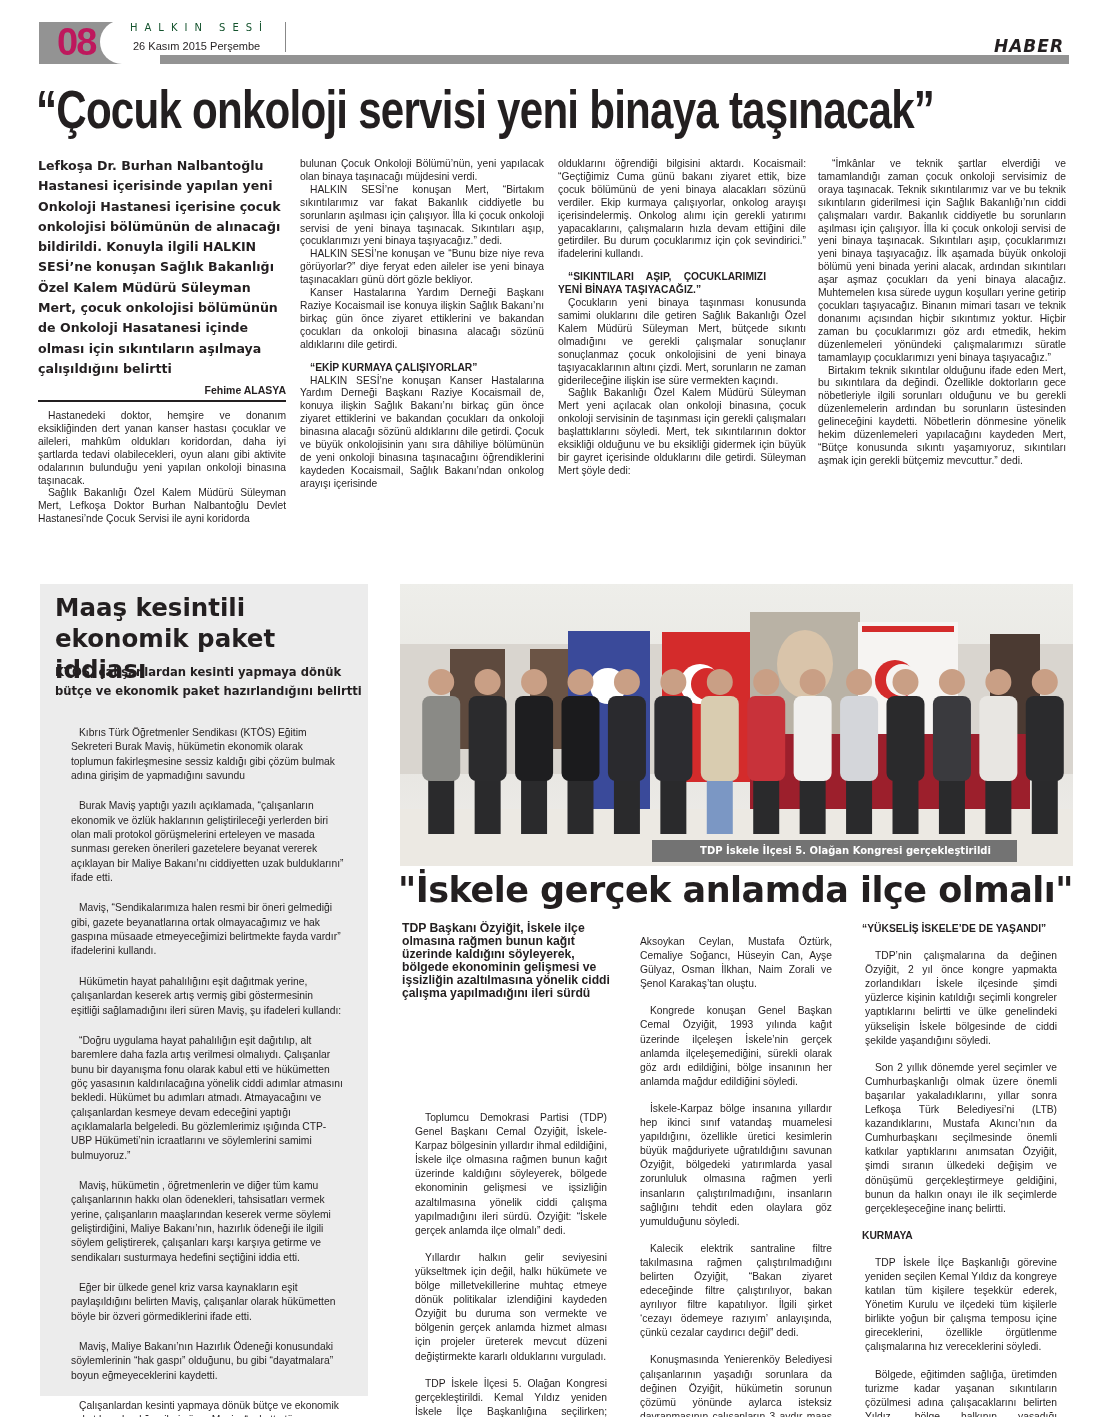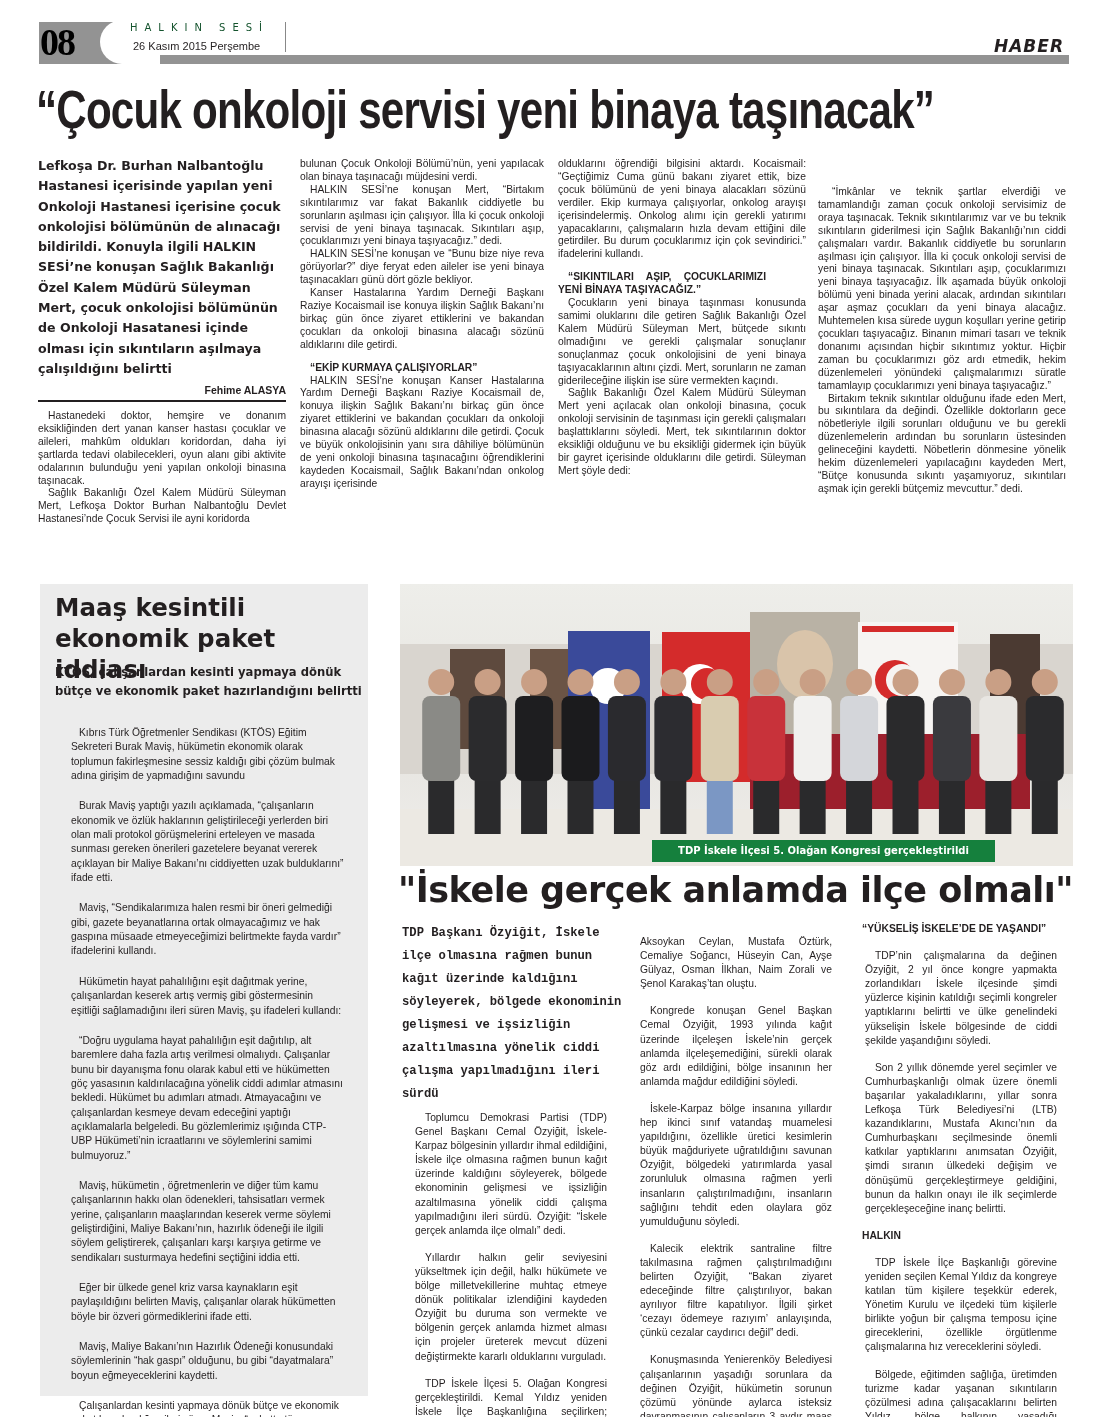--- a/index.html
+++ b/index.html
@@ -1,21 +1,21 @@
 <!DOCTYPE html>
 <html><head>
 <meta charset="utf-8">
 <style>
   html,body{margin:0;padding:0;background:#fff;}
   body{width:1102px;height:1417px;position:relative;overflow:hidden;font-family:"DejaVu Sans",sans-serif;color:#231f20;}
   .abs{position:absolute;}
   
   .band{left:39px;top:55px;width:1030px;height:9px;background:#939393;}
   .pageno-box{left:39px;top:22px;width:80px;height:42px;background:#939393;}
-  .pageno{left:40px;top:20px;width:90px;height:44px;font-family:Liberation Serif, serif;font-weight:bold;font-size:38px;color:#000000;letter-spacing:-2px;line-height:44px;}
+  .pageno{left:40px;top:20px;width:90px;height:44px;font-family:Liberation Sans, sans-serif;font-weight:bold;font-size:38px;color:#be185d;letter-spacing:-2px;line-height:44px;padding-left:17px;}
   .curve{left:100px;top:20px;width:60px;height:44px;background:#fff;border-radius:30px 0 0 30px;}
   .paper-name{left:130px;top:22px;font-family:"DejaVu Sans",sans-serif;font-weight:normal;font-size:10px;letter-spacing:7px;color:#14532d;}
   .paper-date{left:133px;top:40px;font-family:"Liberation Sans",sans-serif;font-weight:normal;font-size:11px;color:#231f20;}
   .vsep{left:285px;top:22px;width:1px;height:30px;background:#888;}
   .section{right:38px;top:36px;font-family:"DejaVu Sans",sans-serif;font-weight:bold;font-style:italic;font-size:17px;letter-spacing:1px;color:#231f20;}
   .main-title{left:36px;top:78px;width:1040px;font-family:"Liberation Sans",sans-serif;font-weight:bold;font-size:54px;line-height:62px;letter-spacing:-1px;color:#231f20;transform:scaleX(0.78);transform-origin:left top;white-space:nowrap;}
   
   .col{font-family:"Liberation Sans",sans-serif;font-size:10.3px;line-height:12.9px;text-align:justify;color:#231f20;}
   .col p{margin:0;text-indent:10px;}
   .col h4{margin:10px 0 0 0;font-size:10.3px;font-weight:bold;text-indent:10px;}
@@ -23,23 +23,23 @@
   .byline{left:38px;top:384px;width:248px;text-align:right;font-family:"Liberation Sans",sans-serif;font-weight:bold;font-size:10.5px;}
   .byline-rule{left:38px;top:400px;width:248px;height:1.5px;background:#231f20;}
   
   .sidebar{left:40px;top:584px;width:328px;height:812px;background:#ececec;}
   .sb-title{left:55px;top:592px;width:310px;font-family:"DejaVu Sans",sans-serif;font-weight:bold;font-size:24.5px;line-height:31px;color:#231f20;}
   .sb-sub{left:55px;top:663px;width:310px;font-family:"DejaVu Sans",sans-serif;font-weight:bold;font-size:11.6px;line-height:19px;color:#231f20;}
   .sb-body{left:55px;top:710px;width:305px;font-family:"Liberation Sans",sans-serif;font-size:10.3px;line-height:14.35px;color:#231f20;}
   .sb-body p{margin:16px;text-indent:8px;}
   
   .photo{left:400px;top:584px;width:673px;height:282px;background:linear-gradient(#eeeeea,#e6e4df 55%,#efeeec);overflow:hidden;}
-  .caption{left:652px;top:840px;width:343px;height:22px;background:#15803d;color:#fff;font-family:"DejaVu Sans",sans-serif;font-weight:bold;font-size:10px;line-height:22px;text-align:center;}
+  .caption{left:652px;top:840px;width:343px;height:22px;background:#737373;color:#fff;font-family:"DejaVu Sans",sans-serif;font-weight:bold;font-size:10px;line-height:22px;text-align:center;padding-left:22px;}
   .sub-title{left:398px;top:868px;width:690px;font-family:"DejaVu Sans",sans-serif;font-weight:bold;font-size:35px;line-height:44px;color:#231f20;white-space:nowrap;letter-spacing:-0.5px;}
-  .lead2{left:402px;top:922px;width:220px;font-family:Liberation Mono, monospace;font-weight:bold;font-size:12.2px;line-height:23px;color:#231f20;}
+  .lead2{left:402px;top:922px;width:220px;font-family:Liberation Sans, sans-serif;font-weight:bold;font-size:12.2px;line-height:13px;color:#231f20;}
   .c2{font-family:"Liberation Sans",sans-serif;font-size:10.3px;line-height:14.1px;text-align:justify;color:#231f20;}
   .c2 p{margin:13px;text-indent:10px;}
   .c2 h4{margin:0;font-size:10.3px;font-weight:bold;text-indent:10px;}
   .c2 h4.gap{margin-top:12px;}
 </style>
 </head>
 <body>
 
 <div class="abs band"></div>
 <div class="abs pageno-box"></div>
@@ -70,21 +70,21 @@
   <p>HALKIN SESİ’ne konuşan Kanser Hastalarına Yardım Derneği Başkanı Raziye Kocaismail de, konuya ilişkin Sağlık Bakanı’nı birkaç gün önce ziyaret ettiklerini ve bakandan çocukları da onkoloji binasına alacağı sözünü aldıklarını dile getirdi. Çocuk ve büyük onkolojisinin yanı sıra dâhiliye bölümünün de yeni onkoloji binasına taşınacağını öğrendiklerini kaydeden Kocaismail, Sağlık Bakanı’ndan onkolog arayışı içerisinde</p>
 </div>
 
 <div class="abs col" style="left:558px;top:158px;width:248px;">
   <p style="text-indent:0">olduklarını öğrendiği bilgisini aktardı. Kocaismail: “Geçtiğimiz Cuma günü bakanı ziyaret ettik, bize çocuk bölümünü de yeni binaya alacakları sözünü verdiler. Ekip kurmaya çalışıyorlar, onkolog arayışı içerisindelermiş. Onkolog alımı için gerekli yatırımı yapacaklarını, çalışmaların hızla devam ettiğini dile getirdiler. Bu durum çocuklarımız için çok sevindirici.” ifadelerini kullandı.</p>
   <h4 style="margin-right:40px">“SIKINTILARI AŞIP, ÇOCUKLARIMIZI YENİ BİNAYA TAŞIYACAĞIZ.”</h4>
   <p>Çocukların yeni binaya taşınması konusunda samimi oluklarını dile getiren Sağlık Bakanlığı Özel Kalem Müdürü Süleyman Mert, bütçede sıkıntı olmadığını ve gerekli çalışmalar sonuçlanır sonuçlanmaz çocuk onkolojisini de yeni binaya taşıyacaklarının altını çizdi. Mert, sorunların ne zaman giderileceğine ilişkin ise süre vermekten kaçındı.</p>
   <p>Sağlık Bakanlığı Özel Kalem Müdürü Süleyman Mert yeni açılacak olan onkoloji binasına, çocuk onkoloji servisinin de taşınması için gerekli çalışmaları başlattıklarını söyledi. Mert, tek sıkıntılarının doktor eksikliği olduğunu ve bu eksikliği gidermek için büyük bir gayret içerisinde olduklarını dile getirdi. Süleyman Mert şöyle dedi:</p>
 </div>
 
-<div class="abs col" style="left:818px;top:158px;width:248px;margin-top:28px;">
+<div class="abs col" style="left:818px;top:158px;width:248px;">
   <p style="text-indent:14px">“İmkânlar ve teknik şartlar elverdiği ve tamamlandığı zaman çocuk onkoloji servisimiz de oraya taşınacak. Teknik sıkıntılarımız var ve bu teknik sıkıntıların giderilmesi için Sağlık Bakanlığı’nın ciddi çalışmaları vardır. Bakanlık ciddiyetle bu sorunların aşılması için çalışıyor. İlla ki çocuk onkoloji servisi de yeni binaya taşınacak. Sıkıntıları aşıp, çocuklarımızı yeni binaya taşıyacağız. İlk aşamada büyük onkoloji bölümü yeni binada yerini alacak, ardından sıkıntıları aşar aşmaz çocukları da yeni binaya alacağız. Muhtemelen kısa sürede uygun koşulları yerine getirip çocukları taşıyacağız. Binanın mimari tasarı ve teknik donanımı açısından hiçbir sıkıntımız yoktur. Hiçbir zaman bu çocuklarımızı göz ardı etmedik, hekim düzenlemeleri yönündeki çalışmalarımızı süratle tamamlayıp çocuklarımızı yeni binaya taşıyacağız.”</p>
   <p>Birtakım teknik sıkıntılar olduğunu ifade eden Mert, bu sıkıntılara da değindi. Özellikle doktorların gece nöbetleriyle ilgili sorunları olduğunu ve bu gerekli düzenlemelerin ardından bu sorunların üstesinden gelineceğini kaydetti. Nöbetlerin dönmesine yönelik hekim düzenlemeleri yapılacağını kaydeden Mert, “Bütçe konusunda sıkıntı yaşamıyoruz, sıkıntıları aşmak için gerekli bütçemiz mevcuttur.” dedi.</p>
 </div>
 
 <div class="abs sidebar"></div>
 <div class="abs sb-title">Maaş kesintili ekonomik paket iddiası</div>
 <div class="abs sb-sub">KTÖS, çalışanlardan kesinti yapmaya dönük bütçe ve ekonomik paket hazırlandığını belirtti</div>
 <div class="abs sb-body">
   <p>Kıbrıs Türk Öğretmenler Sendikası (KTÖS) Eğitim Sekreteri Burak Maviş, hükümetin ekonomik olarak toplumun fakirleşmesine sessiz kaldığı gibi çözüm bulmak adına girişim de yapmadığını savundu</p>
   <p>Burak Maviş yaptığı yazılı açıklamada, “çalışanların ekonomik ve özlük haklarının geliştirileceği yerlerden biri olan mali protokol görüşmelerini erteleyen ve masada sunması gereken önerileri gazetelere beyanat vererek açıklayan bir Maliye Bakanı’nı ciddiyetten uzak bulduklarını” ifade etti.</p>
@@ -214,16 +214,16 @@
   <p>Kongrede konuşan Genel Başkan Cemal Özyiğit, 1993 yılında kağıt üzerinde ilçeleşen İskele’nin gerçek anlamda ilçeleşemediğini, sürekli olarak göz ardı edildiğini, bölge insanının her anlamda mağdur edildiğini söyledi.</p>
   <p>İskele-Karpaz bölge insanına yıllardır hep ikinci sınıf vatandaş muamelesi yapıldığını, özellikle üretici kesimlerin büyük mağduriyete uğratıldığını savunan Özyiğit, bölgedeki yatırımlarda yasal zorunluluk olmasına rağmen yerli insanların çalıştırılmadığını, insanların sağlığını tehdit eden olaylara göz yumulduğunu söyledi.</p>
   <p>Kalecik elektrik santraline filtre takılmasına rağmen çalıştırılmadığını belirten Özyiğit, “Bakan ziyaret edeceğinde filtre çalıştırılıyor, bakan ayrılıyor filtre kapatılıyor. İlgili şirket ‘cezayı ödemeye razıyım’ anlayışında, çünkü cezalar caydırıcı değil” dedi.</p>
   <p>Konuşmasında Yenierenköy Belediyesi çalışanlarının yaşadığı sorunlara da değinen Özyiğit, hükümetin sorunun çözümü yönünde aylarca isteksiz davranmasının çalışanların 3 aydır maaş alamamalarına neden olduğunu iddia etti.</p>
 </div>
 
 <div class="abs c2" style="left:852px;top:922px;width:218px;">
   <h4>“YÜKSELİŞ İSKELE’DE DE YAŞANDI”</h4>
   <p>TDP’nin çalışmalarına da değinen Özyiğit, 2 yıl önce kongre yapmakta zorlandıkları İskele ilçesinde şimdi yüzlerce kişinin katıldığı seçimli kongreler yaptıklarını belirtti ve ülke genelindeki yükselişin İskele bölgesinde de ciddi şekilde yaşandığını söyledi.</p>
   <p>Son 2 yıllık dönemde yerel seçimler ve Cumhurbaşkanlığı olmak üzere önemli başarılar yakaladıklarını, yıllar sonra Lefkoşa Türk Belediyesi’ni (LTB) kazandıklarını, Mustafa Akıncı’nın da Cumhurbaşkanı seçilmesinde önemli katkılar yaptıklarını anımsatan Özyiğit, şimdi sıranın ülkedeki değişim ve dönüşümü gerçekleştirmeye geldiğini, bunun da halkın onayı ile ilk seçimlerde gerçekleşeceğine inanç belirtti.</p>
-  <h4 class="gap">HALKIN</h4>
+  <h4 class="gap">KURMAYA</h4>
   <p>TDP İskele İlçe Başkanlığı görevine yeniden seçilen Kemal Yıldız da kongreye katılan tüm kişilere teşekkür ederek, Yönetim Kurulu ve ilçedeki tüm kişilerle birlikte yoğun bir çalışma temposu içine gireceklerini, özellikle örgütlenme çalışmalarına hız vereceklerini söyledi.</p>
   <p>Bölgede, eğitimden sağlığa, üretimden turizme kadar yaşanan sıkıntıların çözülmesi adına çalışacaklarını belirten Yıldız, bölge halkının yaşadığı mağduriyetin giderilmesi adına her platformda aktif mücadele vereceklerini ifade etti.</p>
 </div>
 
 </body></html>

